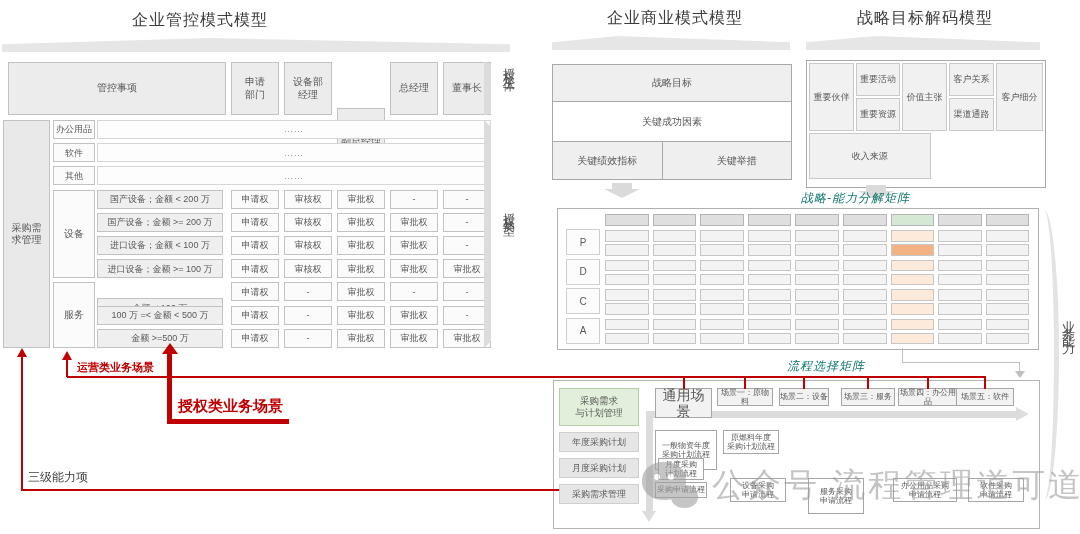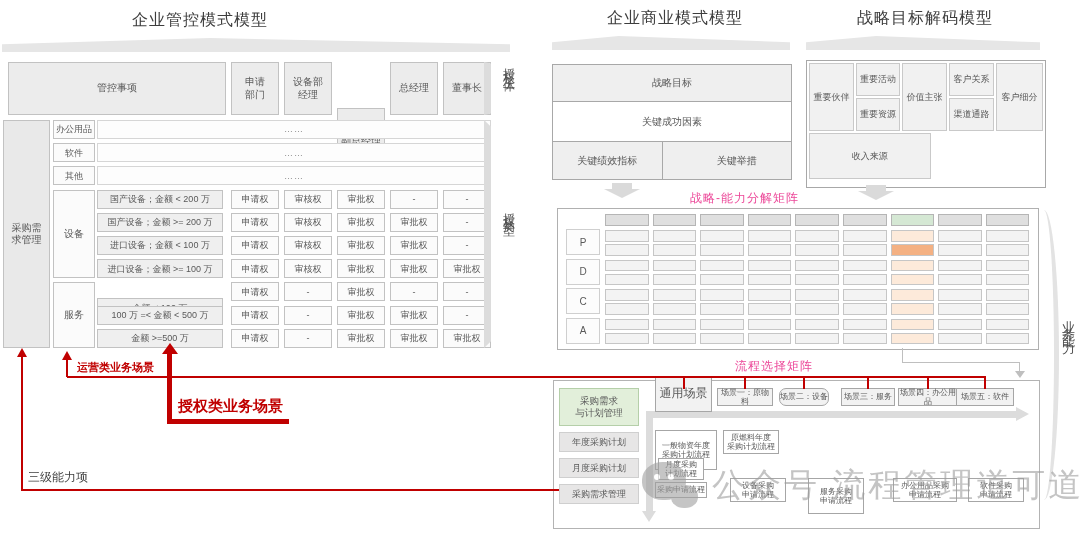--- a/index.html
+++ b/index.html
@@ -24,21 +24,21 @@
   .canvas{position:absolute;border:1px solid #a8a8a8;background:#fff;padding:2px;display:flex;flex-direction:column;gap:2px;}
   .cv-top{display:grid;grid-template-columns:45px 44px 45px 45px 1fr;grid-auto-rows:1fr;gap:2px;height:68px;}
   .cv-bot{display:grid;grid-template-columns:52% 1fr;gap:2px;height:46px;}
   .cv{background:#f1f1f1;border:1px solid #c9c9c9;display:flex;align-items:center;justify-content:center;
       font-size:9px;color:#595959;box-sizing:border-box;text-align:center;}
   .span2{grid-row:span 2;}
   .darrow{position:absolute;width:36px;height:16px;}
   .darrow .bar{position:absolute;left:8px;top:0;width:20px;height:6px;background:#dadada;}
   .darrow .tri{position:absolute;left:0;top:6px;width:0;height:0;border-left:18px solid transparent;
                border-right:18px solid transparent;border-top:9px solid #dadada;}
-  .mtitle{position:absolute;font-size:12px;color:#ec4899;text-align:left;letter-spacing:1px;}
+  .mtitle{position:absolute;font-size:12px;color:#0f766e;text-align:right;letter-spacing:1px;font-style:italic;}
   .mbox{position:absolute;border:1px solid #b0b0b0;background:#fff;}
   .rline{position:absolute;background:#c00000;}
   .redlabel{position:absolute;color:#c00000;font-weight:bold;white-space:nowrap;}
   .gline{position:absolute;background:#bfbfbf;}
   .watermark{position:absolute;display:flex;align-items:center;gap:14px;z-index:50;opacity:0.6;}
   .wm-text{font-size:33px;color:#9d9d9d;letter-spacing:3px;white-space:nowrap;}
   .wm-icon{position:relative;width:56px;height:46px;}
   .wm-b1{position:absolute;left:0;top:0;width:44px;height:38px;border-radius:47%;background:#a0a0a0;}
   .wm-b1 i{position:absolute;top:12px;width:6px;height:6px;border-radius:50%;background:#fff;}
   .wm-b1 i:first-child{left:12px;} .wm-b1 i:last-child{left:26px;}
@@ -268,23 +268,23 @@
 
   <div class="abs" style="left:646px;top:411px;width:372px;height:7px;background:#dcdcdc;"></div>
   <div class="abs" style="left:1016px;top:407px;width:0;height:0;border-left:13px solid #dcdcdc;border-top:7px solid transparent;border-bottom:7px solid transparent;"></div>
   <div class="abs" style="left:646px;top:411px;width:7px;height:101px;background:#dcdcdc;"></div>
   <div class="abs" style="left:642px;top:511px;width:0;height:0;border-top:11px solid #dcdcdc;border-left:7px solid transparent;border-right:7px solid transparent;"></div>
 
   <div class="abs" style="left:0;top:0;" id="procitems">
       <div class="cell" style="left: 559px; top: 432px; width: 80px; height: 20px; background: rgb(231, 230, 230); border-color: rgb(207, 207, 207);">年度采购计划</div>
       <div class="cell" style="left: 559px; top: 458px; width: 80px; height: 20px; background: rgb(231, 230, 230); border-color: rgb(207, 207, 207);">月度采购计划</div>
       <div class="cell" style="left: 559px; top: 484px; width: 80px; height: 20px; background: rgb(231, 230, 230); border-color: rgb(207, 207, 207);">采购需求管理</div>
-      <div class="cell" style="left: 655px; top: 376px; width: 57px; height: 36px; background: rgb(242, 242, 242); border-color: rgb(166, 166, 166); font-size: 12px;">通用场景</div>
+      <div class="cell" style="left: 655px; top: 388px; width: 57px; height: 30px; background: rgb(242, 242, 242); border-color: rgb(166, 166, 166); font-size: 14px;">通用场景</div>
       <div class="cell" style="left: 717px; top: 388px; width: 56px; height: 18px; background: rgb(242, 242, 242); border-color: rgb(166, 166, 166); font-size: 8px;">场景一：原物料</div>
-      <div class="cell" style="left: 779px; top: 388px; width: 50px; height: 18px; background: rgb(242, 242, 242); border-color: rgb(166, 166, 166); font-size: 8px; border-radius: 7px;">场景二：设备</div>
+      <div class="cell" style="left: 779px; top: 388px; width: 50px; height: 18px; background: rgb(242, 242, 242); border-color: rgb(166, 166, 166); font-size: 8px;">场景二：设备</div>
       <div class="cell" style="left: 841px; top: 388px; width: 54px; height: 18px; background: rgb(242, 242, 242); border-color: rgb(166, 166, 166); font-size: 8px;">场景三：服务</div>
       <div class="cell" style="left: 898px; top: 388px; width: 60px; height: 18px; background: rgb(242, 242, 242); border-color: rgb(166, 166, 166); font-size: 8px;">场景四：办公用品</div>
       <div class="cell" style="left: 956px; top: 388px; width: 58px; height: 18px; background: rgb(242, 242, 242); border-color: rgb(166, 166, 166); font-size: 8px;">场景五：软件</div>
       <div class="cell" style="left: 655px; top: 430px; width: 62px; height: 40px; background: rgb(255, 255, 255); border-color: rgb(166, 166, 166); font-size: 8px;">一般物资年度
 采购计划流程</div>
       <div class="cell" style="left: 723px; top: 430px; width: 56px; height: 24px; background: rgb(255, 255, 255); border-color: rgb(166, 166, 166); font-size: 8px;">原燃料年度
 采购计划流程</div>
       <div class="cell" style="left: 658px; top: 458px; width: 46px; height: 22px; background: rgb(255, 255, 255); border-color: rgb(166, 166, 166); font-size: 8px;">月度采购
 计划流程</div>
       <div class="cell" style="left: 655px; top: 482px; width: 52px; height: 16px; background: rgb(255, 255, 255); border-color: rgb(166, 166, 166); font-size: 8px;">采购申请流程</div>

